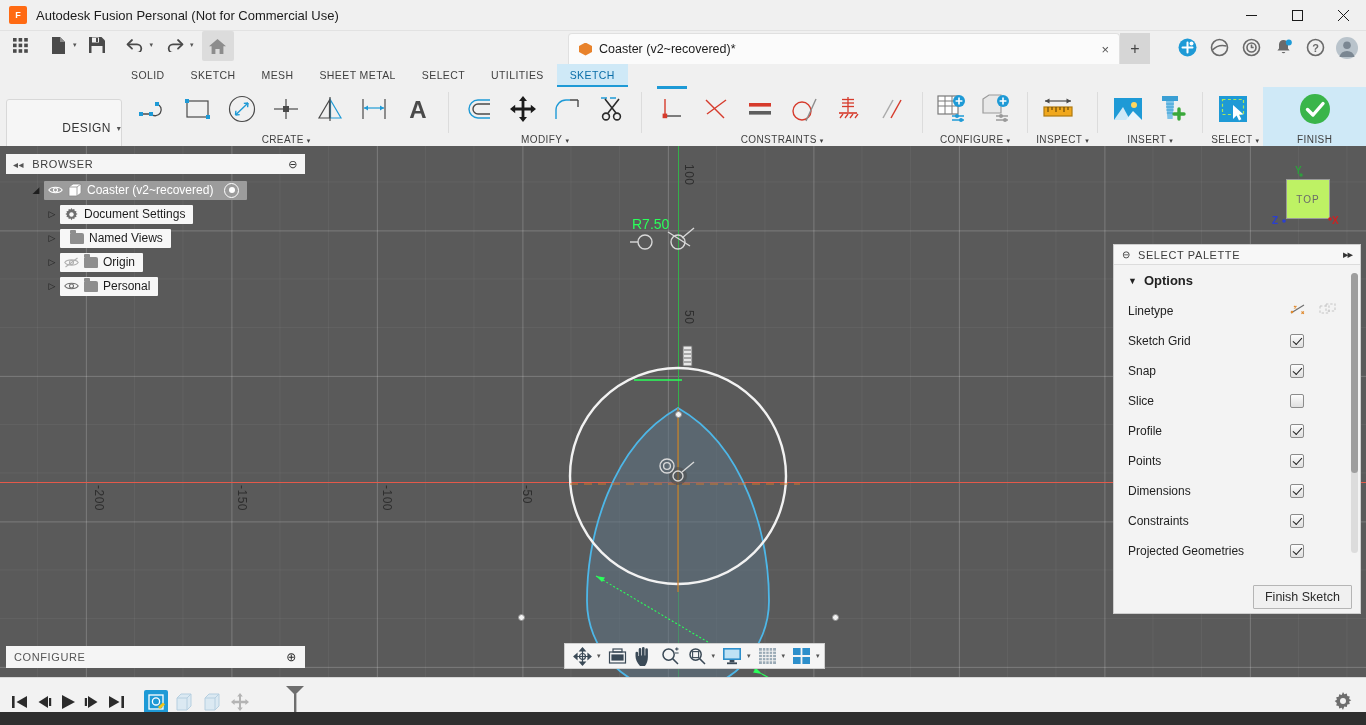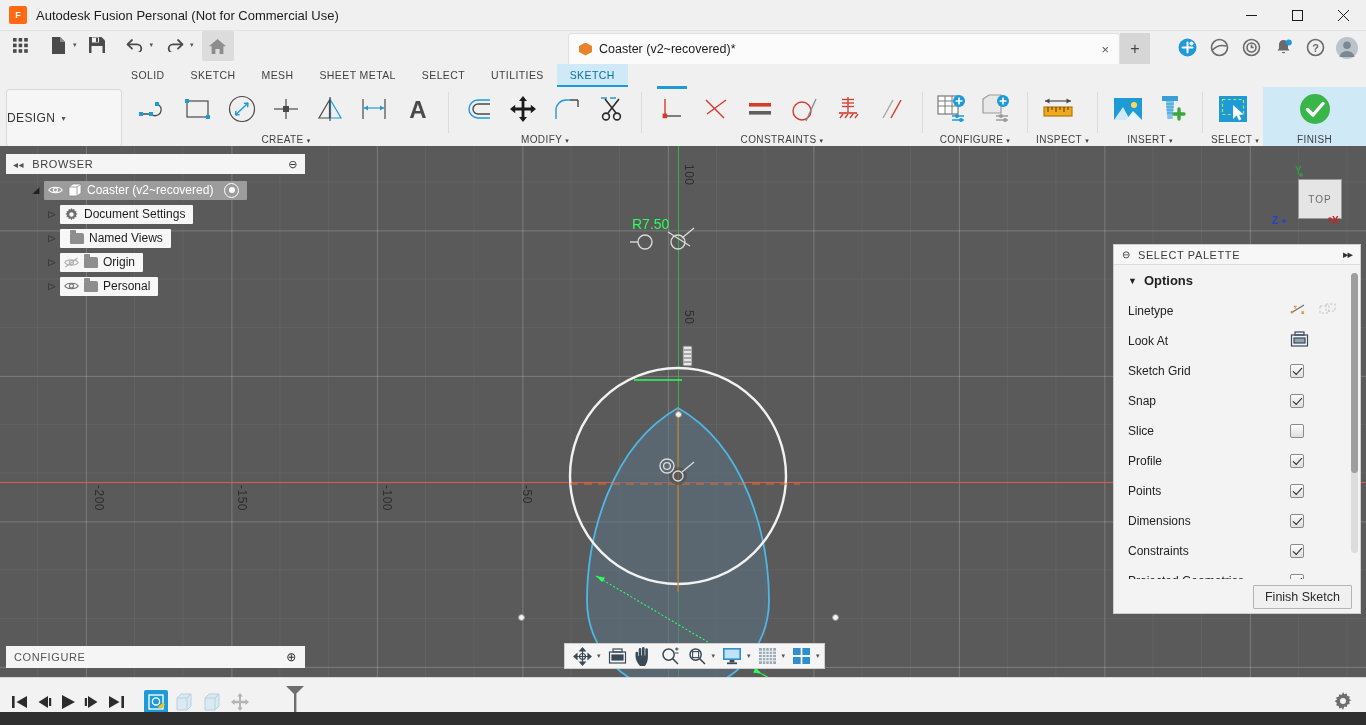--- a/index.html
+++ b/index.html
@@ -67,23 +67,23 @@
   #ribbon{background:#f0f0f0;border-bottom:1px solid #d3d3d3;}
   #ribtabs{height:23px;display:flex;align-items:flex-end;padding-left:118px;position:relative;}
   .ribtab{
     font-size:10.5px;letter-spacing:.4px;color:#3f3f3f;padding:3px 13px 4px;
     height:23px;line-height:16px;cursor:pointer;
   }
   .ribtab.active{background:#cfe9f7;color:#0a6ea8;border-bottom:2px solid #1e9ad6;}
 
   #ribbody{height:62px;display:flex;align-items:stretch;padding-left:6px;}
   #design-btn{
-    width:118px;height:58px;margin-top:2px;border:1px solid #d8d8d8;border-radius:3px;
-    background:#f6f6f6;display:flex;align-items:center;justify-content:flex-start;
-    font-size:12px;letter-spacing:.4px;color:#333;
+    width:118px;height:58px;margin-top:12px;border:1px solid #d8d8d8;border-radius:3px;
+    background:#f6f6f6;display:flex;align-items:center;justify-content:flex-end;
+    font-size:12px;letter-spacing:.4px;color:#333;padding-left:20px;
   }
   .panel{display:flex;flex-direction:column;justify-content:space-between;padding:0 4px;}
   .panel .row{display:flex;align-items:center;height:44px;}
   .panel .plabel{
     text-align:center;font-size:10px;letter-spacing:.4px;color:#3f3f3f;height:16px;line-height:14px;
   }
   .tool{
     width:44px;height:42px;display:flex;align-items:center;justify-content:center;
     border-radius:2px;cursor:pointer;position:relative;
   }
@@ -126,23 +126,23 @@
 
   
   #sketchsvg{position:absolute;left:0;top:0;width:1366px;height:531px;}
   .pt{position:absolute;width:7px;height:7px;border-radius:50%;background:#f2f2f2;
       border:1px solid #8d8d8d;}
 
   
   #viewcube{position:absolute;right:24px;top:19px;width:78px;height:78px;}
   #cubeface{
     position:absolute;left:22px;top:14px;width:44px;height:40px;
-    background:#e5e5e5;border:1px solid #9a9a9a;
+    background:#bef264;border:1px solid #9a9a9a;
     display:flex;align-items:center;justify-content:center;
-    font-size:10px;color:#6a6a6a;letter-spacing:1px;margin-left:12px;
+    font-size:10px;color:#6a6a6a;letter-spacing:1px;
   }
   .axlbl{position:absolute;font-size:10px;font-weight:bold;}
 
   
   #navbar{
     position:absolute;left:564px;top:497px;height:26px;background:#f5f5f5;
     border:1px solid #cfcfcf;display:flex;align-items:center;padding:0 4px;gap:0;
   }
   .navitem{height:22px;display:flex;align-items:center;padding:0 4px;cursor:pointer;}
 
@@ -930,32 +930,20 @@
         </span>
         <span>
           <svg width="17" height="15" viewBox="0 0 17 15" stroke="#c6c6c6" stroke-width="1.1" fill="none">
             <rect x="1" y="4" width="9" height="7" stroke-dasharray="2.4 1.8"></rect>
             <rect x="7" y="2" width="9" height="7" stroke-dasharray="2.4 1.8"></rect>
             </svg>
         </span>
       </span>
     </div>
 
-    <div class="prow">
-      <span class="plab">Look At</span>
-      <span class="pctl">
-        <span>
-          <svg width="19" height="17" viewBox="0 0 19 17" stroke="#3b4a57" stroke-width="1.2" fill="none">
-            <rect x="1.5" y="4" width="16" height="11"></rect>
-              <rect x="5" y="1" width="9" height="3"></rect>
-            <rect x="4" y="7" width="11" height="5" fill="#8fa4b4"></rect>
-            </svg>
-        </span>
-      </span>
-    </div>
 
     <div class="prow">
       <span class="plab">Sketch Grid</span>
       <span class="pctl">
           <span class="chk on"></span>
         </span>
     </div>
 
     <div class="prow">
       <span class="plab">Snap</span>

